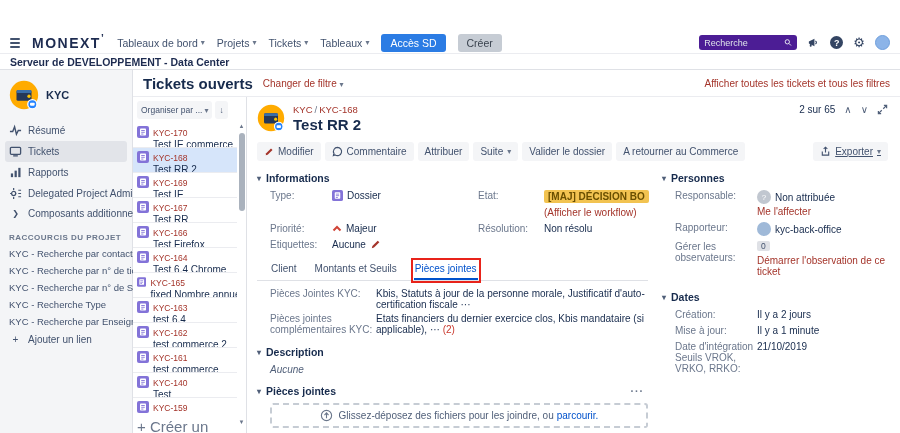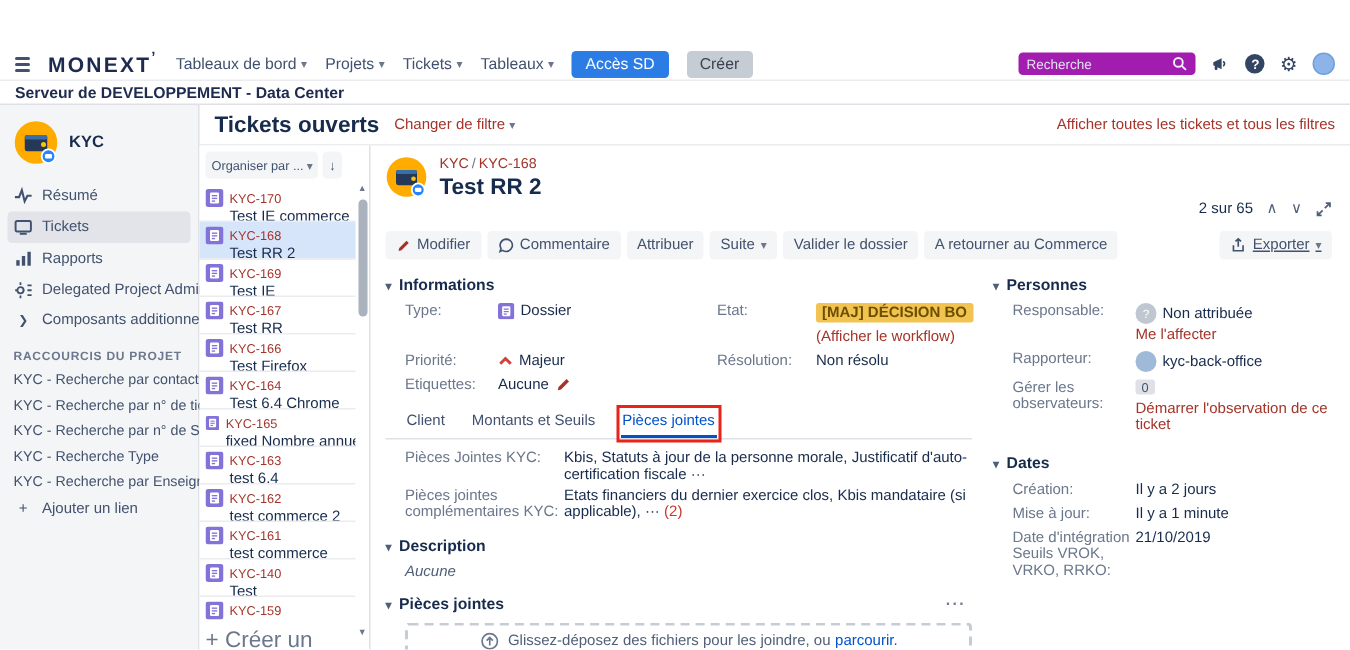--- a/index.html
+++ b/index.html
@@ -12,21 +12,21 @@
   .burger { display: inline-flex; flex-direction: column; gap: 2px; cursor: pointer; }
   .burger i { width: 10px; height: 2px; background: #42526e; border-radius: 1px; }
   .logo { font-weight: bold; font-size: 14px; letter-spacing: 1.5px; color: #1d2b50; display: flex; align-items: flex-start; }
   .logo .mark { font-size: 10px; color: #1d2b50; margin-top: -2px; }
   .nav-item { display: flex; align-items: center; gap: 3px; color: #42526e; font-size: 10.5px; cursor: pointer; }
   .chev { font-size: 8px; color: #6b778c; }
   .btn { border: none; border-radius: 3px; font-size: 10.5px; padding: 3px 9px; cursor: pointer; font-family: inherit; }
   .btn-primary { background: #2b7ce4; color: #fff; }
   .btn-gray { background: #c6ccd4; color: #39424e; }
   .top-right { margin-left: auto; display: flex; align-items: center; gap: 10px; }
-  .search-box { display: flex; align-items: center; background: #a21caf; border-radius: 3px; padding: 2px 5px; width: 118px; height: 15px; }
+  .search-box { display: flex; align-items: center; background: #4c1d95; border-radius: 3px; padding: 2px 5px; width: 98px; height: 15px; }
   .search-box input { flex: 1; border: none; outline: none; background: transparent; color: #eef1f5; font-size: 9px; width: 80px; font-family: inherit; }
   .search-box input::placeholder { color: #dfe4ea; }
   .tb-icon { color: #344563; cursor: pointer; display: inline-flex; align-items: center; }
   .help-circle { width: 13px; height: 13px; border-radius: 50%; background: #344563; color: #fff; font-size: 9px; font-weight: bold; display: flex; align-items: center; justify-content: center; }
   .gear-glyph { font-size: 13px; line-height: 13px; }
   .user-avatar { width: 15px; height: 15px; border-radius: 50%; background: #8cb4e8; border: 1px solid #6f9fdc; }
 
   
   .announce { height: 16px; display: flex; align-items: center; padding: 0 10px; font-weight: bold; font-size: 10.5px; color: #1d2b50; border-bottom: 1px solid #dfe1e6; }
 
@@ -72,21 +72,21 @@
   .sb-arrow { position: absolute; left: 0; width: 9px; font-size: 6px; color: #6b778c; text-align: center; cursor: pointer; }
   .sb-thumb { position: absolute; top: 10px; left: 1.5px; width: 6px; height: 78px; background: #aab2bd; border-radius: 3px; cursor: grab; }
 
   
   .detail { flex: 1; min-width: 0; padding: 7px 0 0 10px; overflow: hidden; }
   .detail-header { display: flex; align-items: flex-start; padding-right: 12px; }
   .dh-left { display: flex; gap: 8px; align-items: flex-start; }
   .crumb { font-size: 9.5px; line-height: 12px; }
   .crumb .sep { color: #6b778c; margin: 0 2px; }
   .issue-title { font-size: 15px; font-weight: bold; color: #172b4d; line-height: 17px; }
-  .dh-right { margin-left: auto; display: flex; align-items: center; gap: 9px; color: #6b778c; font-size: 10px; margin-top: 29px; }
+  .dh-right { margin-left: auto; display: flex; align-items: center; gap: 9px; color: #6b778c; font-size: 10px; }
   .dh-right .pos { color: #172b4d; }
   .nav-glyph { font-size: 10px; color: #505f79; cursor: pointer; }
 
   .toolbar { display: flex; gap: 4px; margin: 9px 0 4px 0; padding-right: 12px; align-items: center; }
   .tb-btn { background: #f4f5f7; border: none; border-radius: 3px; padding: 4px 7px; font-size: 10px; color: #42526e; display: flex; align-items: center; gap: 4px; cursor: pointer; font-family: inherit; white-space: nowrap; }
   .export-btn { margin-left: auto; text-decoration: underline; }
 
   .detail-body { display: flex; }
   .detail-main { flex: 1; min-width: 0; padding-right: 14px; }
   .detail-meta { width: 238px; flex-shrink: 0; }

